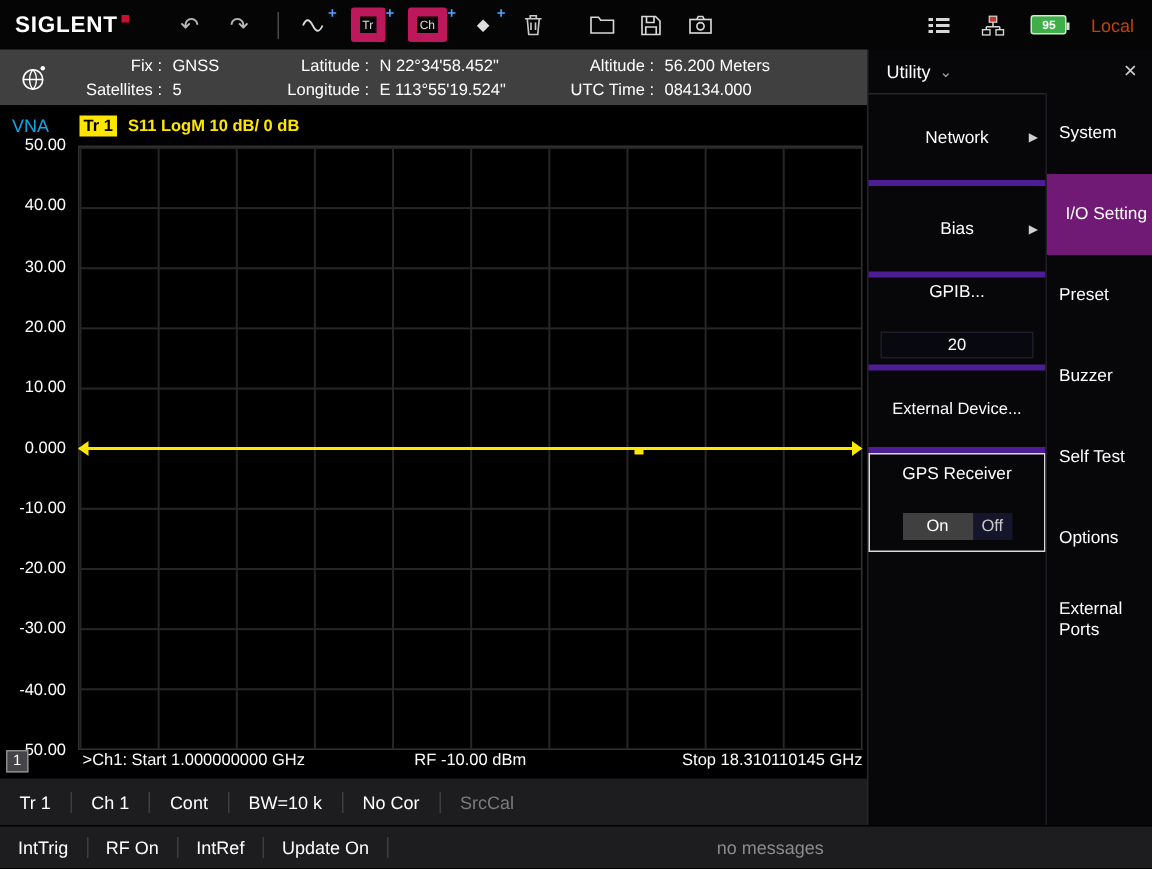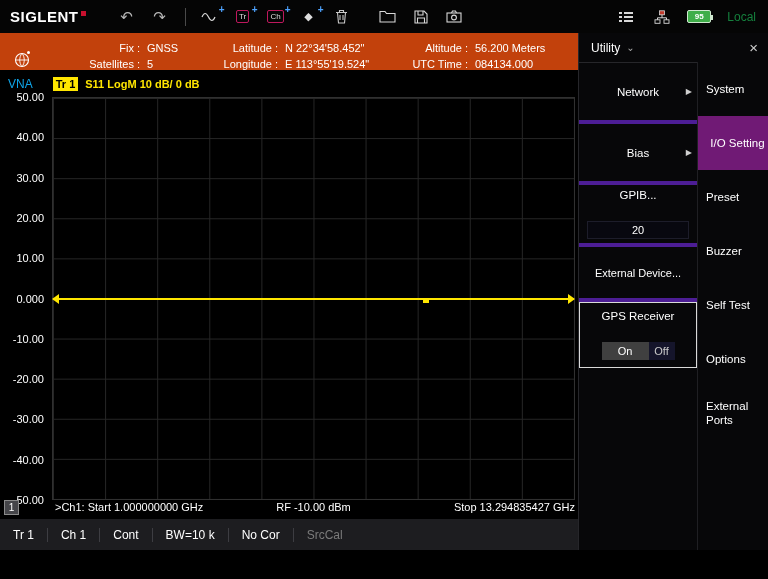--- a/index.html
+++ b/index.html
@@ -6,32 +6,32 @@
   html,body { background:#000; }
   body { font-family:"Liberation Sans", sans-serif; }
   .screen { position:relative; width:768px; height:579px; background:#000; overflow:hidden; }
 
   
   .toolbar { position:absolute; left:0; top:0; width:768px; height:33px; background:#050505; display:flex; align-items:center; }
   .logo { margin-left:10px; color:#fff; font-weight:bold; font-size:15px; letter-spacing:0.5px; }
   .logo::after { content:""; display:inline-block; width:5px; height:5px; background:#c8102e; margin-left:2px; margin-bottom:6px; }
   .tb-btn { margin-left:15px; color:#b8b8b8; font-size:15px; display:flex; align-items:center; justify-content:center; min-width:18px; height:22px; cursor:default; position:relative; }
   .tb-sep { width:1px; height:18px; background:#4a4a4a; margin-left:16px; }
-  .tb-box { border:1px solid #be185d; border-radius:2px; font-size:8px; color:#ddd; padding:1px 2px; line-height:9px; }
+  .tb-box { border:6px solid #be185d; border-radius:2px; font-size:8px; color:#ddd; padding:1px 2px; line-height:9px; }
   .marker-glyph { color:#ddd; font-size:11px; }
   .plus-badge { position:absolute; right:-6px; top:-1px; color:#4ea3ff; font-size:10px; font-weight:bold; line-height:10px; }
   .gap-l { margin-left:28px; }
   .tb-right { margin-left:auto; display:flex; align-items:center; }
   .tb-right .tb-btn { margin-left:18px; }
   .battery { margin-left:16px; position:relative; width:24px; height:13px; background:#3fae49; border:1px solid #cfe8cf; border-radius:2px; display:flex; align-items:center; justify-content:center; color:#fff; font-size:8px; font-weight:bold; }
   .batt-nub { position:absolute; right:-3px; top:3.5px; width:2px; height:5px; background:#cfe8cf; }
-  .local { margin:0 12px 0 16px; color:#15803d; font-size:12px; }
-
-  
-  .gps-bar { position:absolute; left:0; top:33px; width:578px; height:37px; background:#c2410c; color:#fff; display:flex; align-items:flex-end; font-size:11px;gap:32px; }
+  .local { margin:0 12px 0 16px; color:#c2410c; font-size:12px; }
+
+  
+  .gps-bar { position:absolute; left:0; top:33px; width:578px; height:37px; background:#404040; color:#fff; display:flex; align-items:center; font-size:11px; }
   .gps-icon { margin-left:8px; width:28px; display:flex; justify-content:center; }
   .gps-grid { margin-left:10px; display:grid; grid-template-columns:128px 198px auto; row-gap:4px; }
   .gps-cell { display:flex; white-space:nowrap; }
   .gps-label { text-align:right; margin-right:7px; }
   .gl-1 { min-width:62px; } .gl-2 { min-width:72px; } .gl-3 { min-width:64px; }
 
   
   .chart { position:absolute; left:0; top:70px; width:578px; height:448px; background:#000; }
   .chart-header { position:absolute; left:8px; top:6px; height:15px; display:flex; align-items:center; }
   .vna-label { color:#0ea5e9; font-size:12px; }
@@ -220,21 +220,21 @@
     </div>
     <div class="plot">
       <div class="trace-line"></div>
       <div class="trace-tick"></div>
       <div class="tri-left"></div>
       <div class="tri-right"></div>
     </div>
     <div class="chart-footer">
       <span class="cf-start">&gt;Ch1: Start 1.000000000 GHz</span>
       <span class="cf-rf">RF -10.00 dBm</span>
-      <span class="cf-stop">Stop 13.294835427 GHz</span>
+      <span class="cf-stop">Stop 18.310110145 GHz</span>
     </div>
     <div class="chan-ind">1</div>
   </div>
 
   <div class="right-panel">
     <div class="panel-header">
       <span class="panel-title">Utility</span>
       <span class="chevron">⌄</span>
       <span class="close-btn">×</span>
     </div>
@@ -291,14 +291,21 @@
 
   <div class="status1">
     <span>Tr 1</span>
     <span>Ch 1</span>
     <span>Cont</span>
     <span>BW=10 k</span>
     <span>No Cor</span>
     <span class="dim">SrcCal</span>
   </div>
 
+  <div class="status2">
+    <span class="s2i">IntTrig</span>
+    <span class="s2i">RF On</span>
+    <span class="s2i">IntRef</span>
+    <span class="s2i">Update On</span>
+    <span class="s2-message">no messages</span>
+  </div>
 
 </div>
 
 </body></html>

